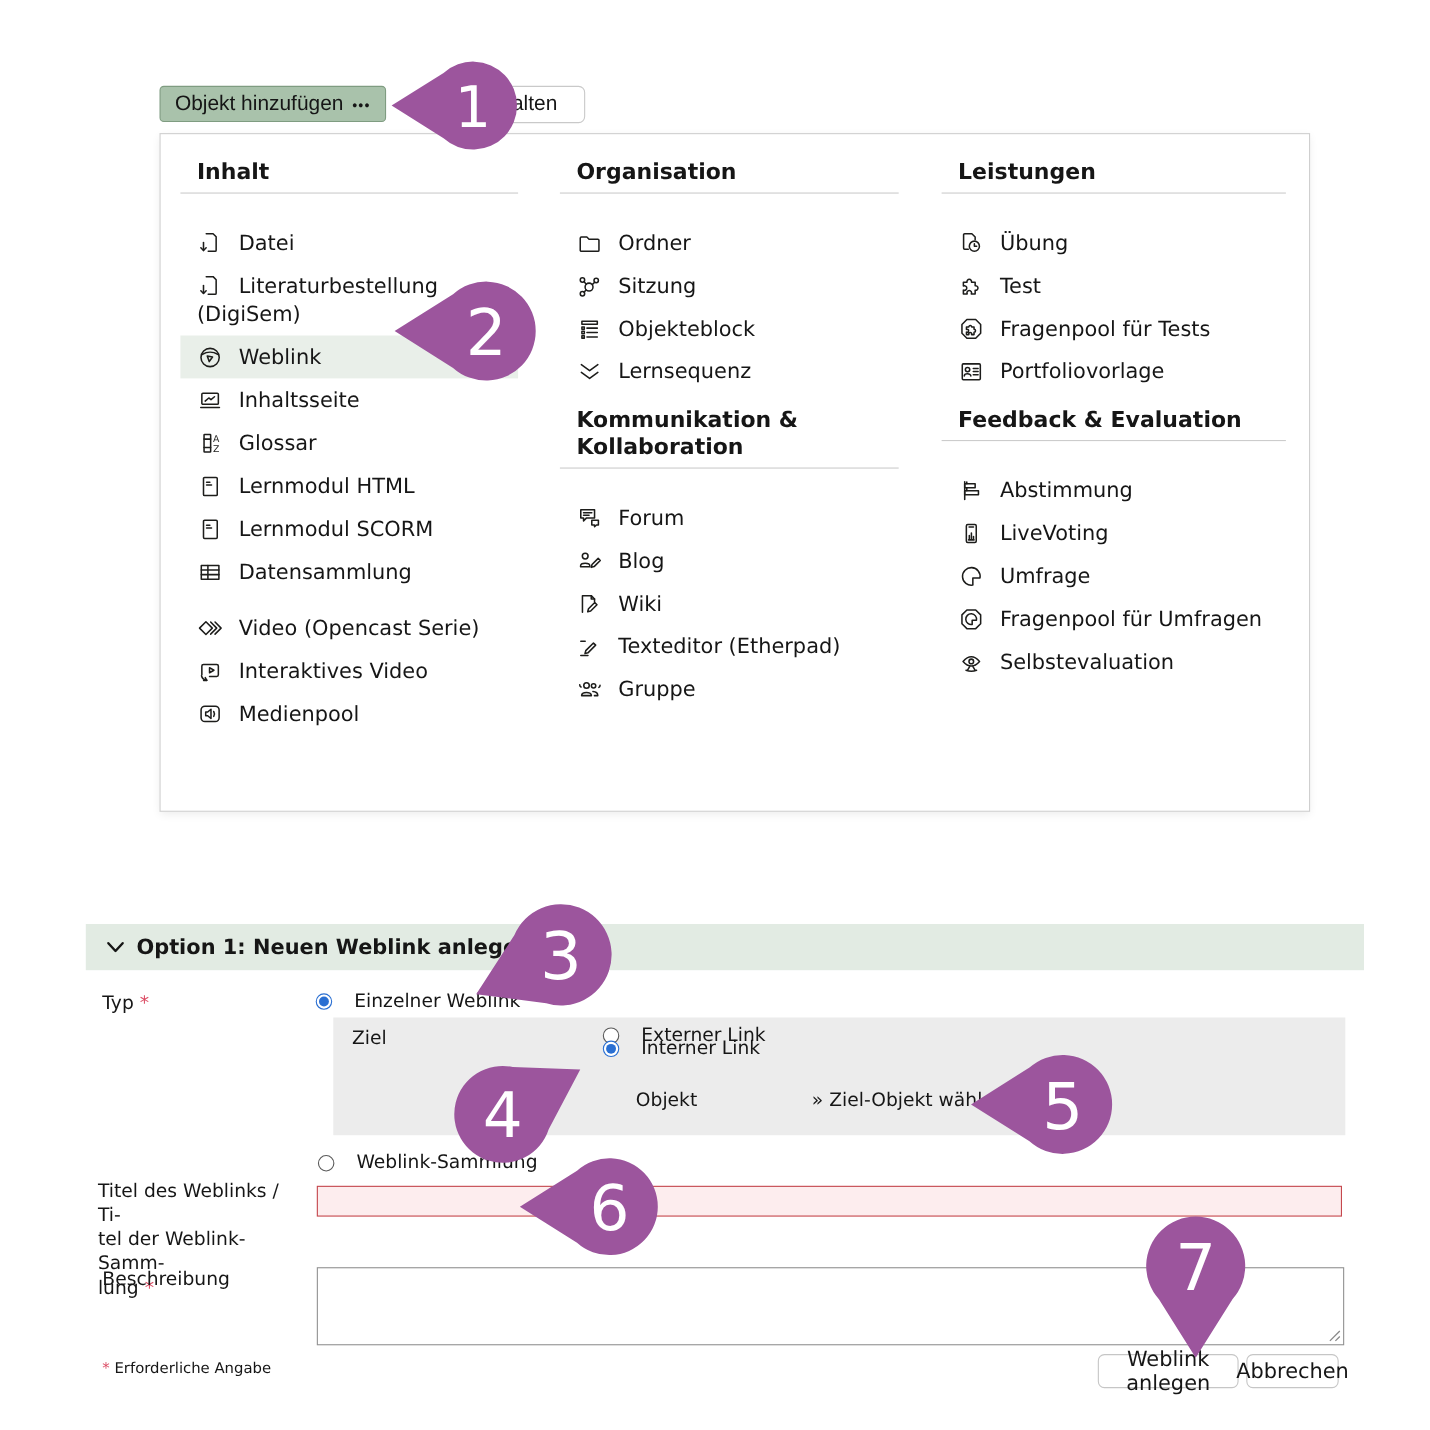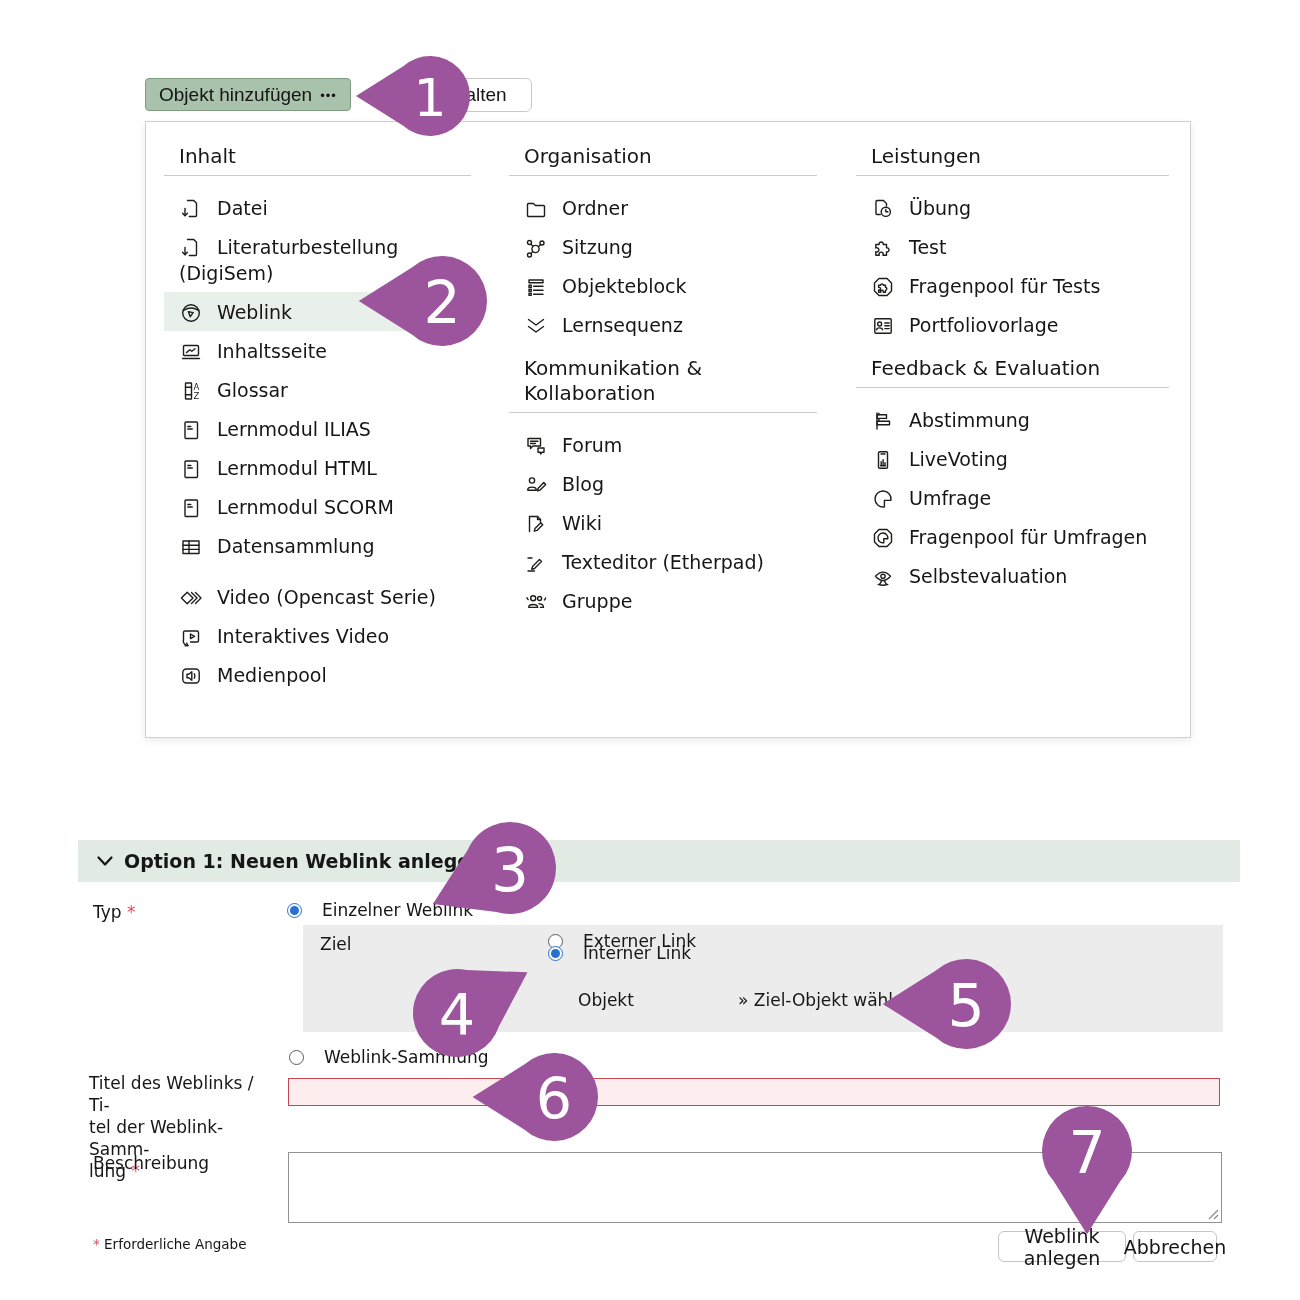--- a/index.html
+++ b/index.html
@@ -26,22 +26,22 @@
   .panel{
     position:absolute;left:145px;top:121px;width:1046px;height:617px;
     background:#fff;border:1px solid #cfcfcf;box-sizing:border-box;
     box-shadow:0 3px 8px rgba(0,0,0,.08);
   }
   .col{position:absolute;top:22px;}
   .col0{left:18px;width:307px;}
   .col1{left:363px;width:308px;}
   .col2{left:710px;width:313px;}
   .menu-heading{
-    font-size:20px;line-height:25px;padding:0 0 6px 15px;margin:0 0 12px 0;
-    border-bottom:1px solid #cccccc;color:#161616;
+    font-size:20px;line-height:25px;padding:0 0 6px 15px;margin:0 0 25px 0;
+    border-bottom:1px solid #cccccc;color:#161616;font-weight:bold;
   }
   .menu-section{margin-bottom:12px;}
   .menu-item{
     display:block;padding:6.5px 0 6.5px 15px;font-size:19px;line-height:26px;
     cursor:pointer;
   }
   .menu-item.highlight{background:#e9efe9;}
   .menu-item .micon{display:inline-block;width:24px;height:24px;vertical-align:-6px;margin-right:14px;}
   .menu-item .micon svg{display:block;}
   
@@ -120,24 +120,20 @@
             </svg></span><span>Inhaltsseite</span></div>
         <div class="menu-item"><span class="micon"><svg width="24" height="24" viewBox="0 0 24 24" fill="none" stroke="#1d1d1b" stroke-width="1.4" stroke-linecap="round" stroke-linejoin="round">
               <rect x="6.5" y="4" width="6" height="16" rx="0.5"></rect>
               <path d="M6.5 8.2h6M6.5 15.8h6"></path>
               <text x="14.6" y="10.6" font-size="8.5" fill="#1d1d1b" stroke="none">A</text>
               <text x="14.6" y="20.2" font-size="8.5" fill="#1d1d1b" stroke="none">Z</text>
             </svg></span><span>Glossar</span></div>
         <div class="menu-item"><span class="micon"><svg width="24" height="24" viewBox="0 0 24 24" fill="none" stroke="#1d1d1b" stroke-width="1.4" stroke-linecap="round" stroke-linejoin="round">
               <rect x="6" y="4" width="12.5" height="16.5" rx="1"></rect>
               <path d="M8.8 8.5h3M8.8 11h4.5"></path>
-            </svg></span><span>Lernmodul ILIAS</span></div>
-        <div class="menu-item"><span class="micon"><svg width="24" height="24" viewBox="0 0 24 24" fill="none" stroke="#1d1d1b" stroke-width="1.4" stroke-linecap="round" stroke-linejoin="round">
-              <rect x="6" y="4" width="12.5" height="16.5" rx="1"></rect>
-              <path d="M8.8 8.5h3M8.8 11h4.5"></path>
             </svg></span><span>Lernmodul HTML</span></div>
         <div class="menu-item"><span class="micon"><svg width="24" height="24" viewBox="0 0 24 24" fill="none" stroke="#1d1d1b" stroke-width="1.4" stroke-linecap="round" stroke-linejoin="round">
               <rect x="6" y="4" width="12.5" height="16.5" rx="1"></rect>
               <path d="M8.8 8.5h3M8.8 11h4.5"></path>
             </svg></span><span>Lernmodul SCORM</span></div>
         <div class="menu-item"><span class="micon"><svg width="24" height="24" viewBox="0 0 24 24" fill="none" stroke="#1d1d1b" stroke-width="1.4" stroke-linecap="round" stroke-linejoin="round">
               <rect x="4" y="6" width="16" height="12.5"></rect>
               <path d="M4 10.2h16M4 14.4h16M10 6v12.5"></path>
             </svg></span><span>Datensammlung</span></div>
       </div>

